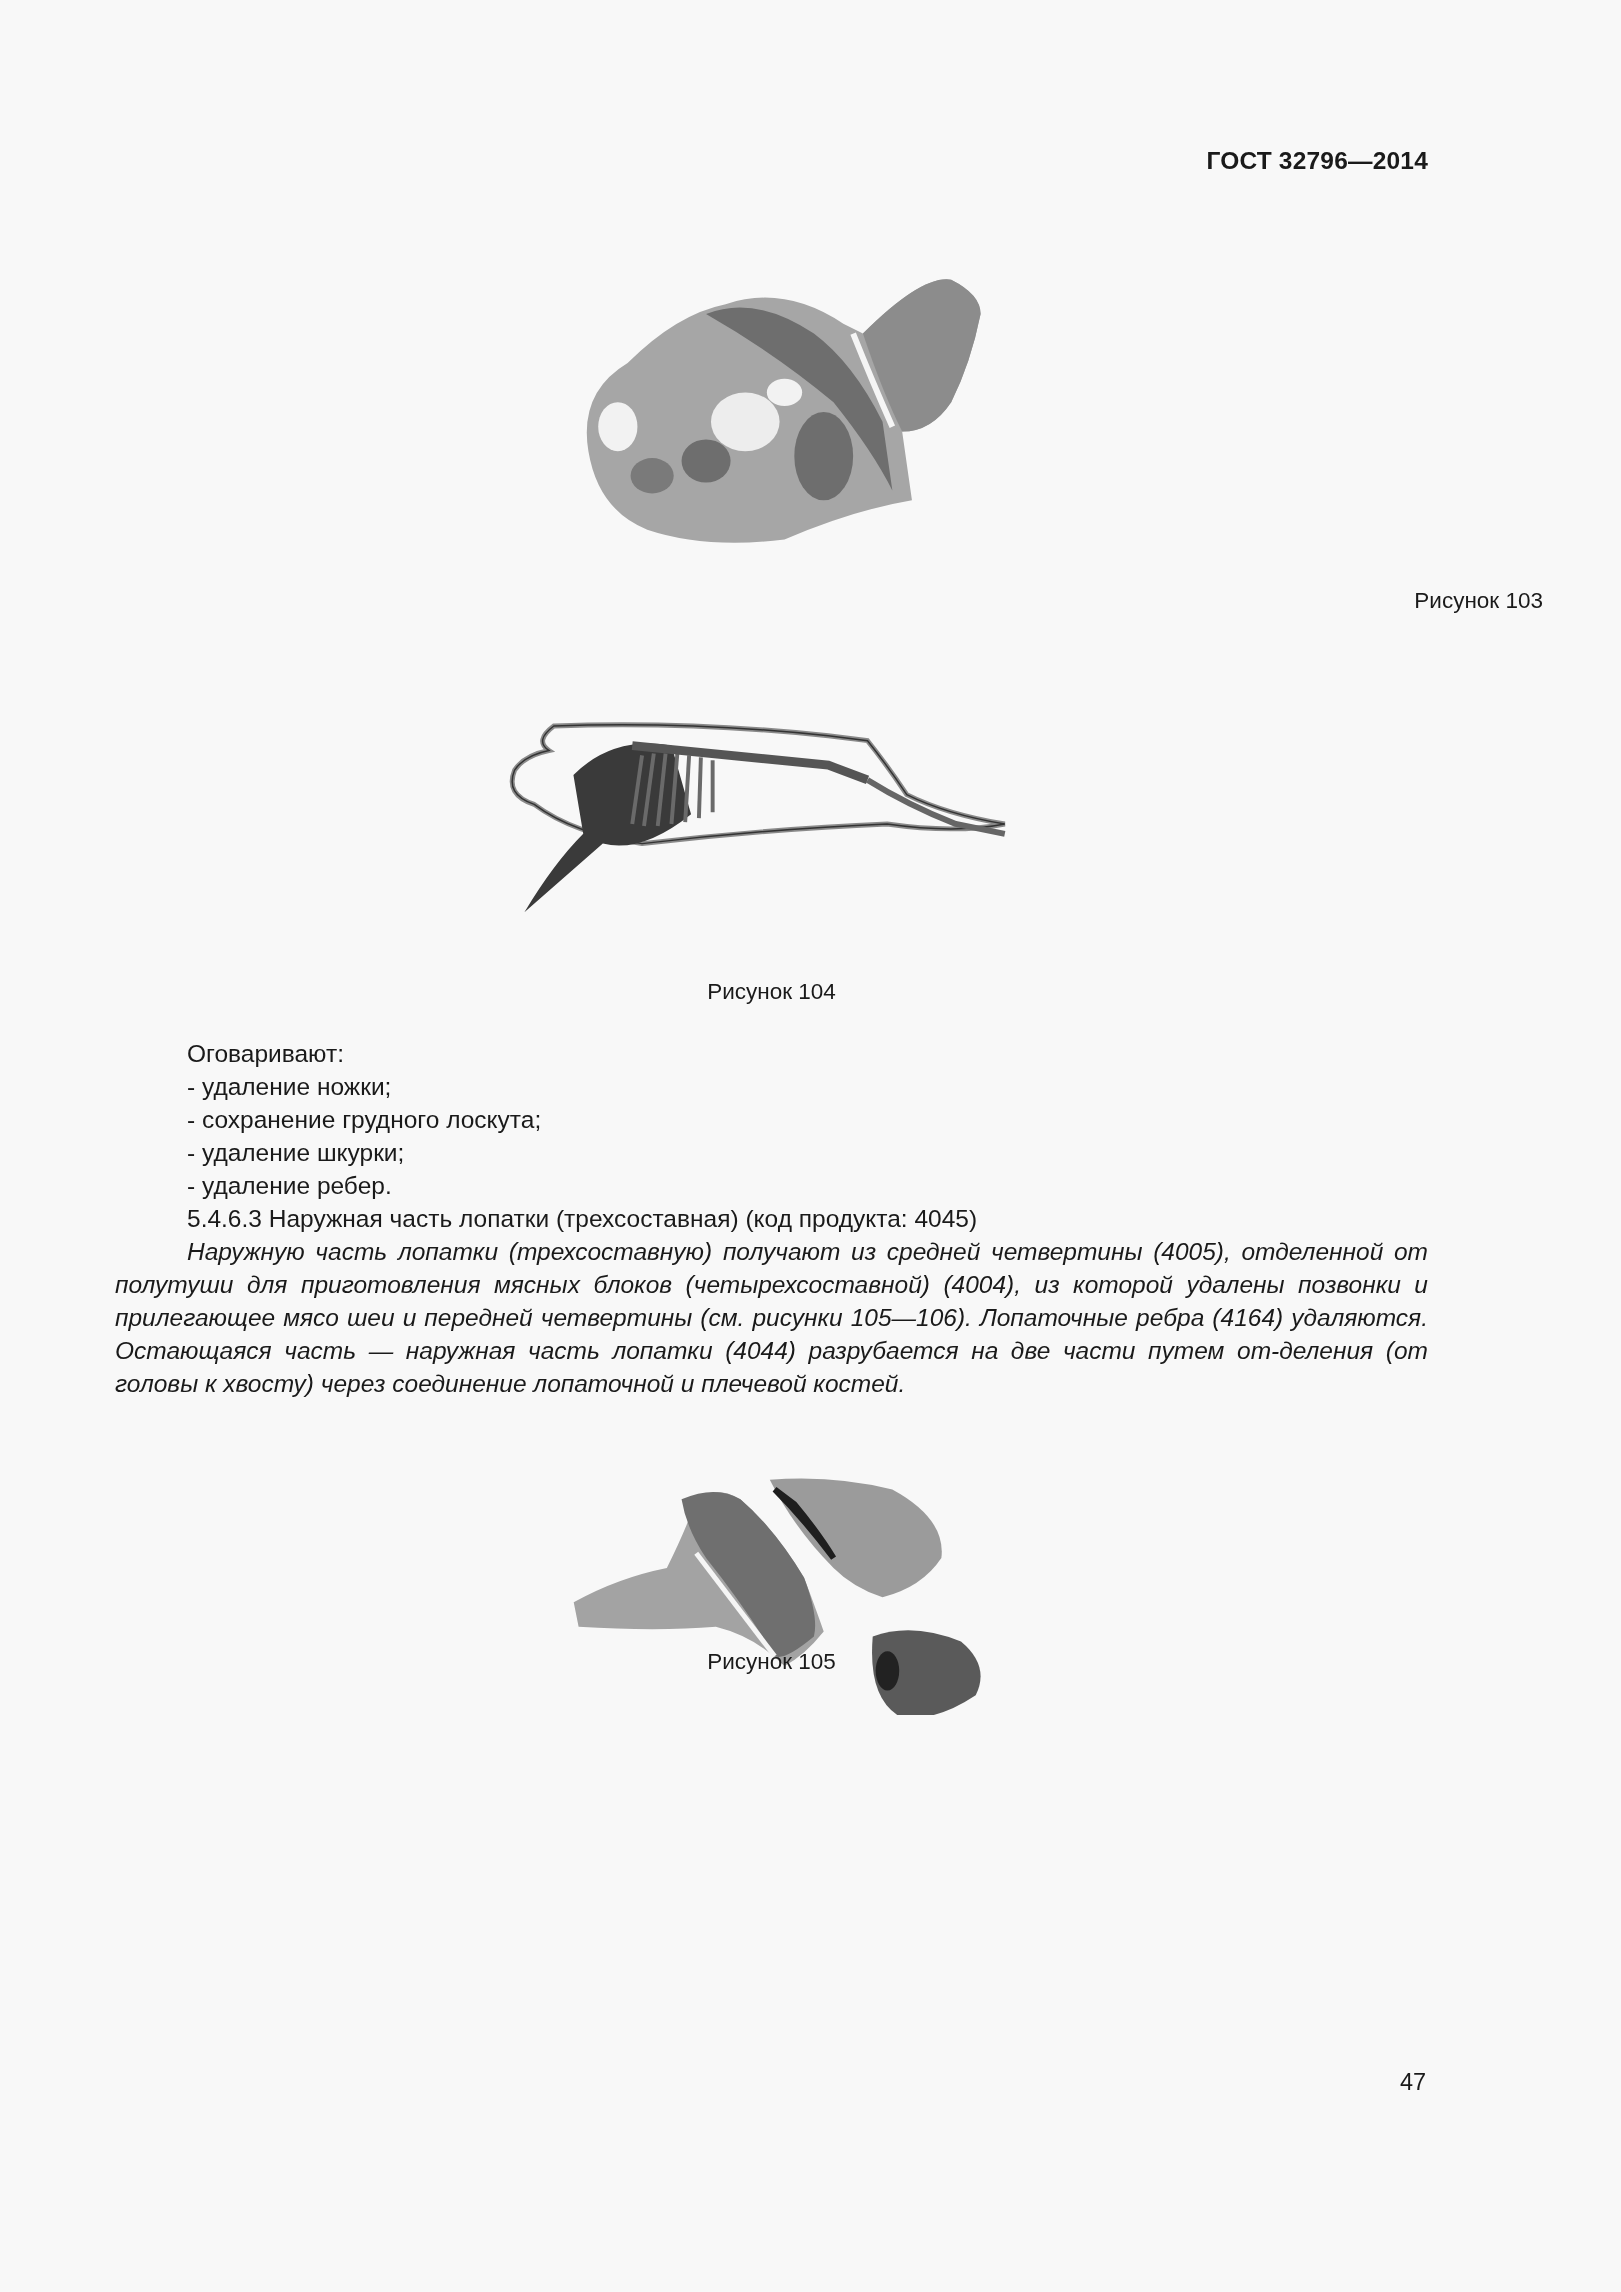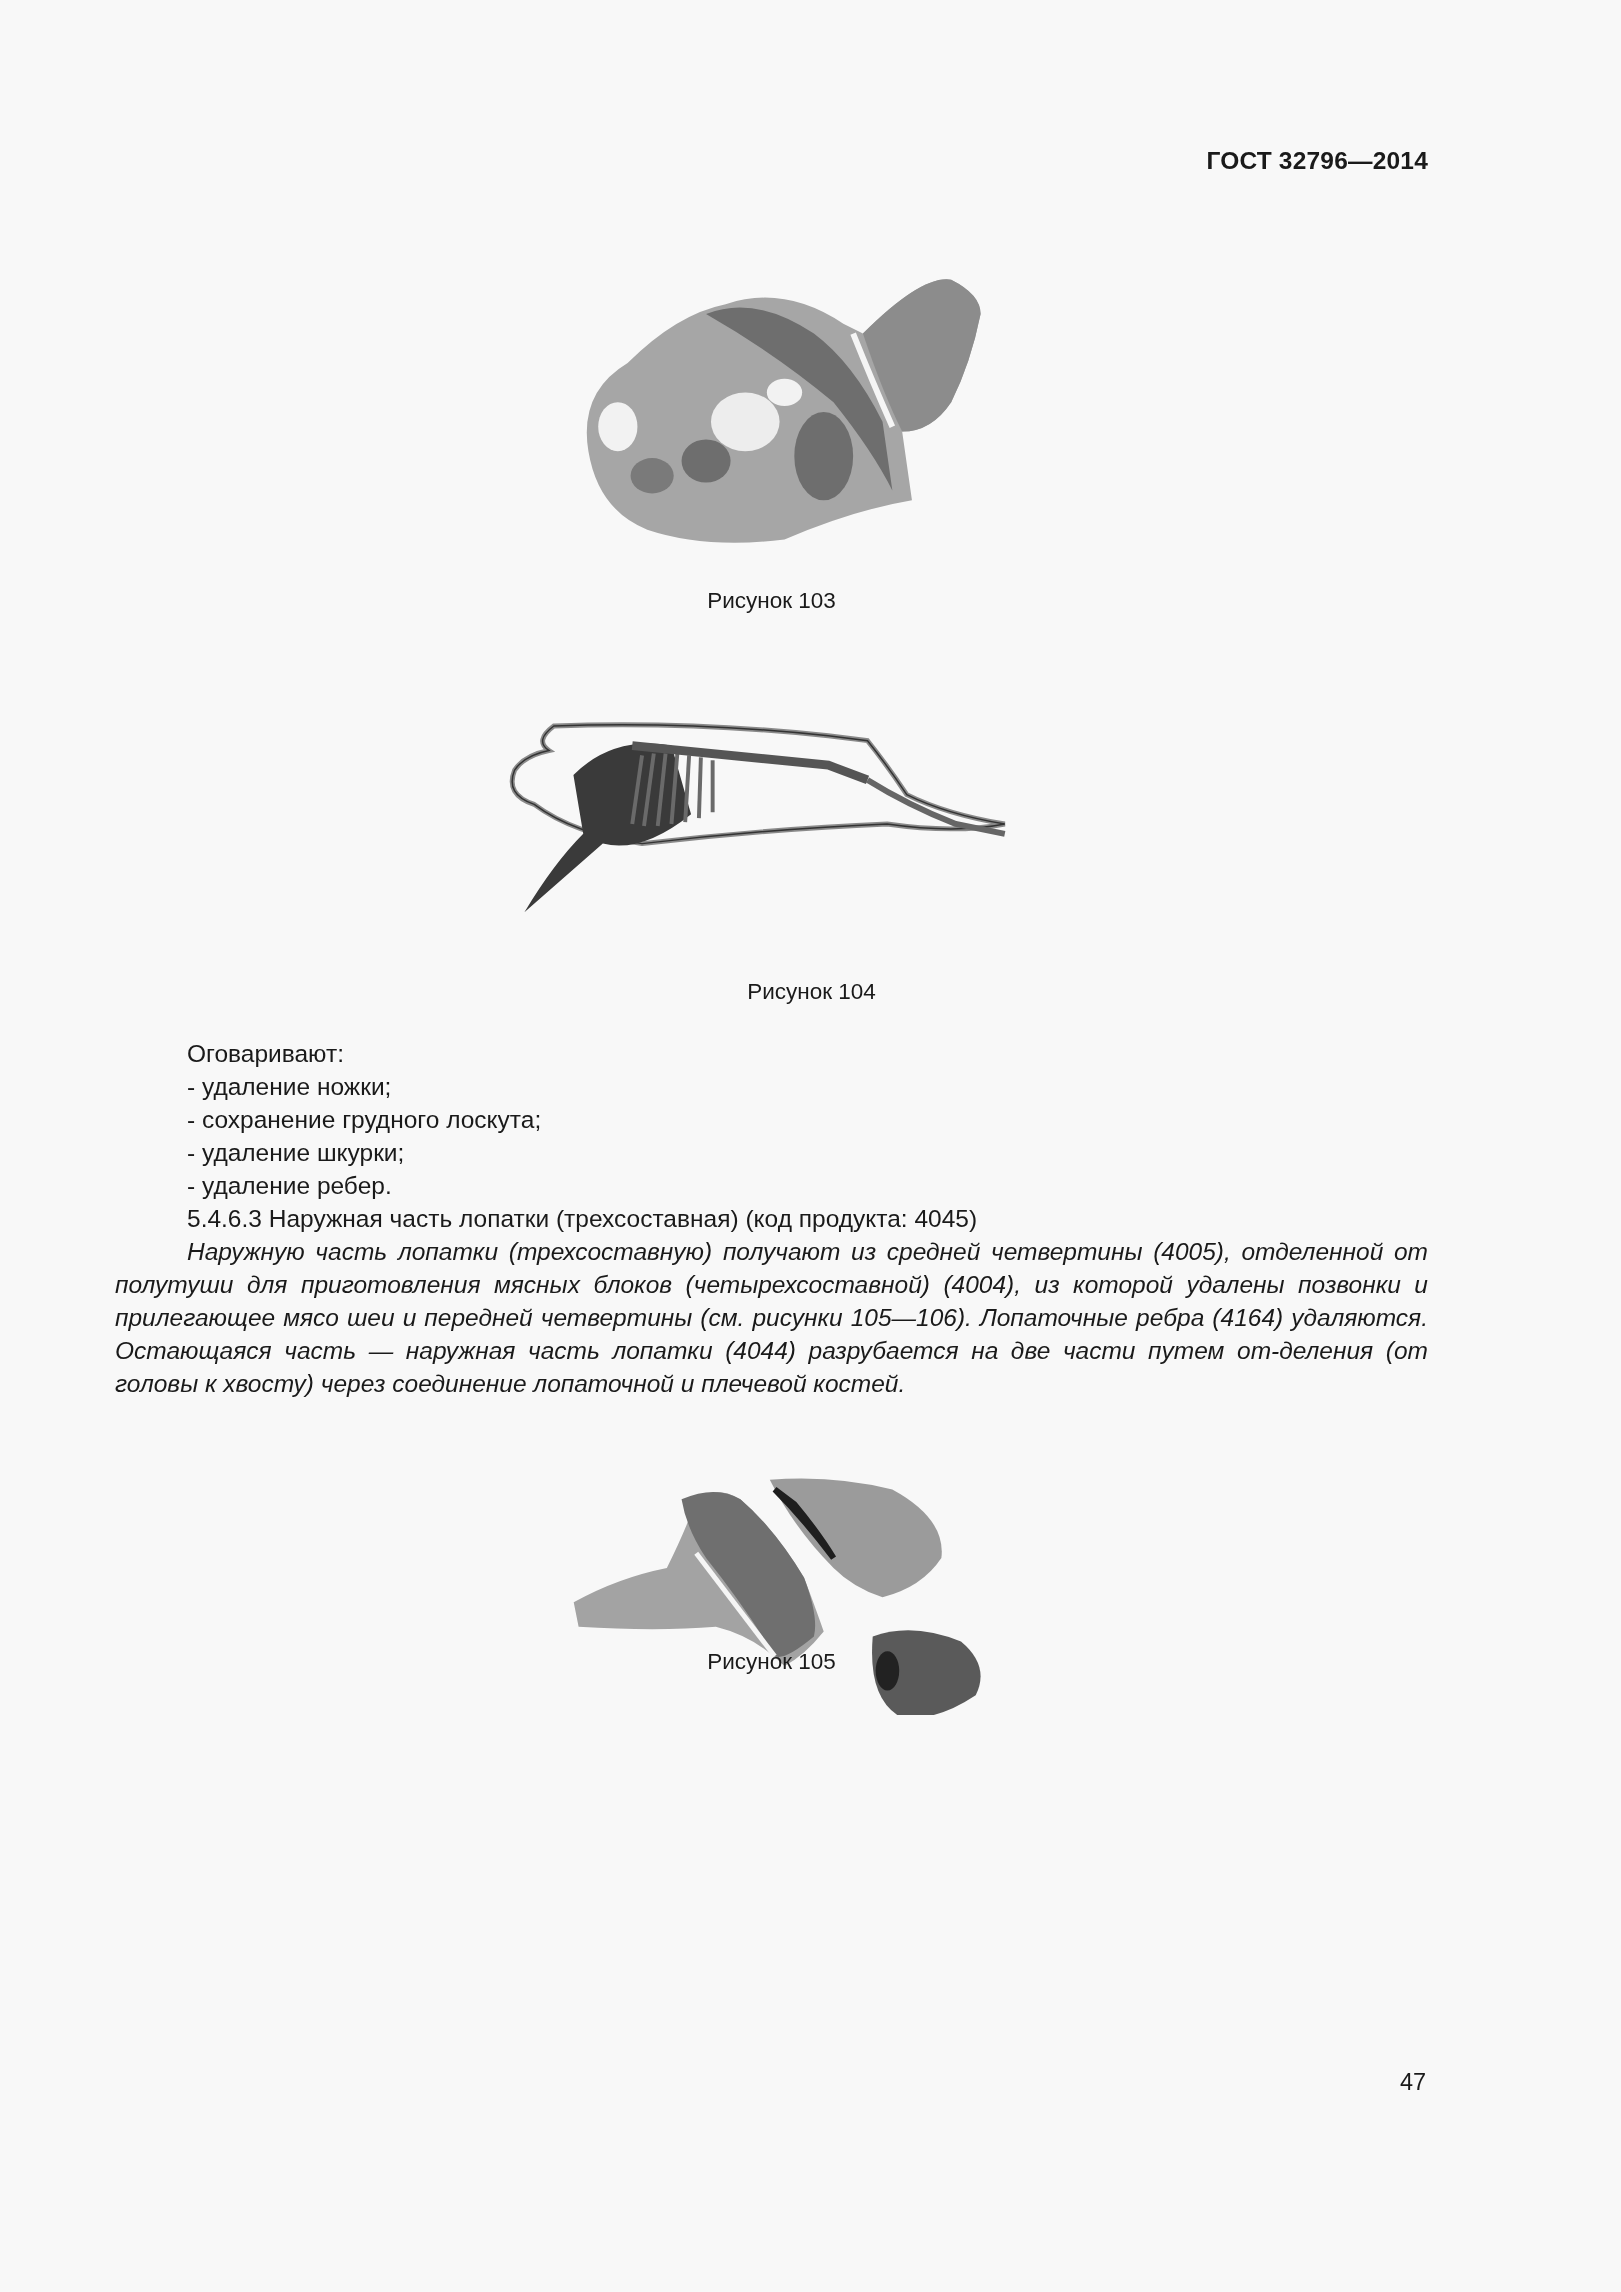--- a/index.html
+++ b/index.html
@@ -45,41 +45,41 @@
     <path d="M150 60 Q200 40 260 80 Q300 110 330 170 L340 240 Q320 200 280 150 Q220 100 150 60 Z" fill="#6e6e6e"></path>
     <ellipse cx="190" cy="170" rx="35" ry="30" fill="#ededed"></ellipse>
     <ellipse cx="270" cy="205" rx="30" ry="45" fill="#6e6e6e"></ellipse>
     <ellipse cx="150" cy="210" rx="25" ry="22" fill="#6e6e6e"></ellipse>
     <ellipse cx="95" cy="225" rx="22" ry="18" fill="#7a7a7a"></ellipse>
     <ellipse cx="60" cy="175" rx="20" ry="25" fill="#f2f2f2"></ellipse>
     <ellipse cx="230" cy="140" rx="18" ry="14" fill="#f2f2f2"></ellipse>
     <path d="M300 80 Q320 130 340 175" stroke="#f5f5f5" stroke-width="6" fill="none"></path>
   </svg>
 </div>
-<div class="caption" style="top:588px;">Рисунок 103</div>
+<div class="caption" style="top:588px;text-align:right;">Рисунок 103</div>
 
 <div class="figure" style="top:716px;height:216px;">
   <svg width="549" height="216" style="left:495px;top:0;" viewBox="0 0 560 220">
     <path d="M60 10 Q200 5 340 20 L380 25 Q400 50 420 80 Q460 100 520 110 Q470 120 400 110 Q280 115 150 130 Q80 120 40 90 Q10 80 20 55 Q30 40 55 35 Q40 25 60 10 Z" fill="none" stroke="#8a8a8a" stroke-width="5"></path>
     <path d="M60 10 Q200 5 340 20 L380 25 Q400 50 420 80 Q460 100 520 110 Q470 120 400 110 Q280 115 150 130 Q80 120 40 90 Q10 80 20 55 Q30 40 55 35 Q40 25 60 10 Z" fill="none" stroke="#333" stroke-width="1.5"></path>
     <path d="M80 60 Q120 20 180 30 L200 100 Q150 140 110 130 L30 200 Q60 150 90 120 Z" fill="#3a3a3a"></path>
     <g stroke="#6a6a6a" stroke-width="4">
       <line x1="150" y1="40" x2="140" y2="110"></line>
         <line x1="162" y1="38" x2="152" y2="112"></line>
       <line x1="174" y1="38" x2="166" y2="112"></line>
         <line x1="186" y1="38" x2="180" y2="110"></line>
       <line x1="198" y1="40" x2="194" y2="108"></line>
         <line x1="210" y1="42" x2="208" y2="104"></line>
       <line x1="222" y1="45" x2="222" y2="98"></line>
     </g>
     <path d="M140 30 L340 50 L380 65" stroke="#555" stroke-width="9" fill="none"></path>
     <path d="M380 65 Q420 90 470 110 L520 120" stroke="#666" stroke-width="6" fill="none"></path>
   </svg>
 </div>
-<div class="caption" style="top:979px;padding-left:40px;">Рисунок 104</div>
+<div class="caption" style="top:979px;">Рисунок 104</div>
 
 <div class="body-text">
   <p class="indent">Оговаривают:</p>
   <p class="list-item">-  удаление ножки;</p>
   <p class="list-item">-  сохранение грудного лоскута;</p>
   <p class="list-item">-  удаление шкурки;</p>
   <p class="list-item">-  удаление ребер.</p>
   <p class="indent">5.4.6.3 Наружная часть лопатки (трехсоставная) (код продукта: 4045)</p>
   <p class="justify" style="text-indent:72px;">Наружную часть лопатки (трехсоставную) получают из средней четвертины (4005), отделенной от полутуши для приготовления мясных блоков (четырехсоставной) (4004), из которой удалены позвонки и прилегающее мясо шеи и передней четвертины (см. рисунки 105—106). Лопаточные ребра (4164) удаляются. Остающаяся часть — наружная часть лопатки (4044) разрубается на две части путем от-деления (от головы к хвосту) через соединение лопаточной и плечевой костей.</p>
 </div>

